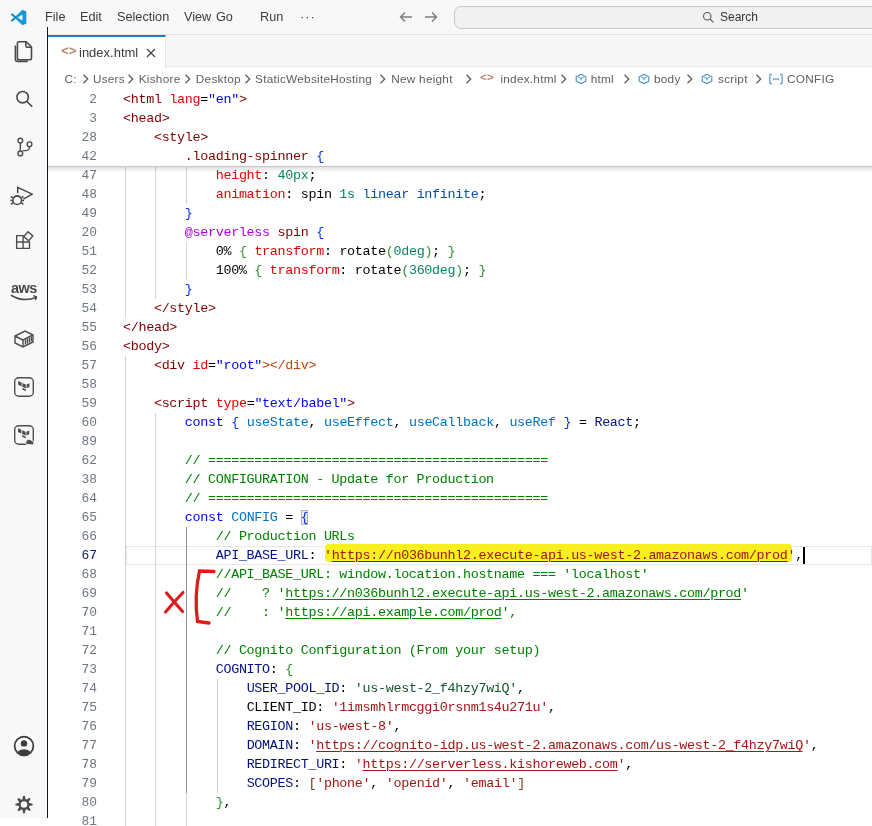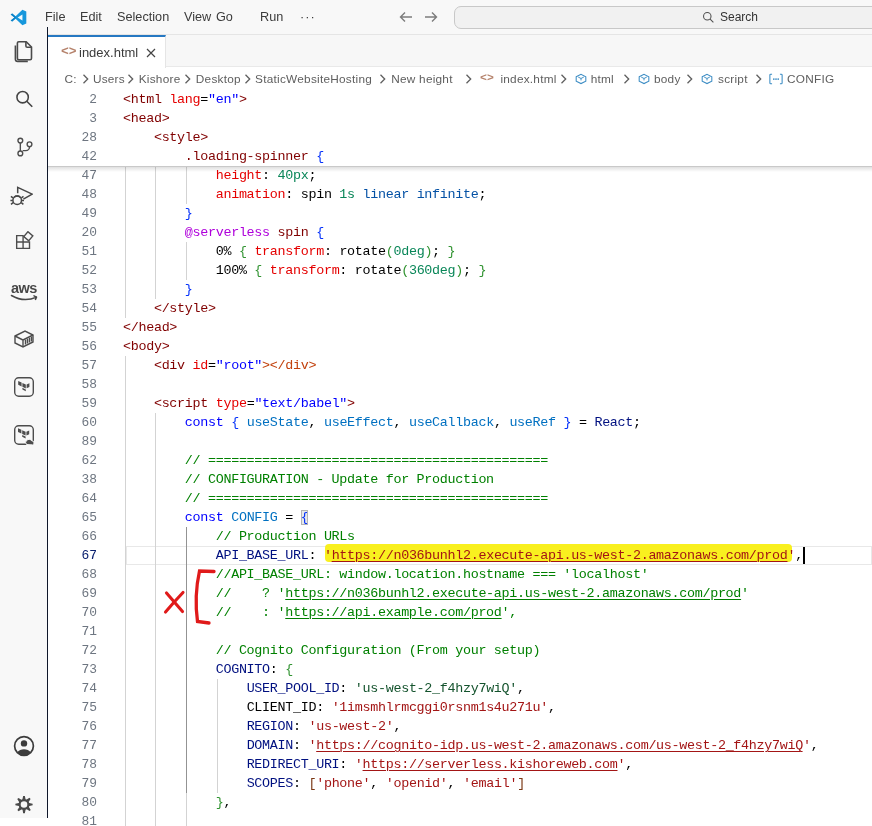--- a/index.html
+++ b/index.html
@@ -225,21 +225,21 @@
     <div class="row" style="top:459px"><span class="num">66</span><span class="code">&nbsp;&nbsp;&nbsp;&nbsp;&nbsp;&nbsp;&nbsp;&nbsp;&nbsp;&nbsp;&nbsp;&nbsp;<span style="color:#008000">//&nbsp;Production&nbsp;URLs</span></span></div>
     <div class="row" style="top:478px"><span class="num act">67</span><span class="code">&nbsp;&nbsp;&nbsp;&nbsp;&nbsp;&nbsp;&nbsp;&nbsp;&nbsp;&nbsp;&nbsp;&nbsp;<span style="color:#001080">API_BASE_URL</span><span style="color:#000000">:</span>&nbsp;<span style="color:#a31515">'</span><span class="u" style="color:#a31515">https://n036bunhl2.execute-api.us-west-2.amazonaws.com/prod</span><span style="color:#a31515">'</span><span style="color:#000000">,</span></span></div>
     <div class="row" style="top:497px"><span class="num">68</span><span class="code">&nbsp;&nbsp;&nbsp;&nbsp;&nbsp;&nbsp;&nbsp;&nbsp;&nbsp;&nbsp;&nbsp;&nbsp;<span style="color:#008000">//API_BASE_URL:&nbsp;window.location.hostname&nbsp;===&nbsp;'localhost'</span></span></div>
     <div class="row" style="top:516px"><span class="num">69</span><span class="code">&nbsp;&nbsp;&nbsp;&nbsp;&nbsp;&nbsp;&nbsp;&nbsp;&nbsp;&nbsp;&nbsp;&nbsp;<span style="color:#008000">//&nbsp;&nbsp;&nbsp;&nbsp;?&nbsp;'</span><span class="u" style="color:#008000">https://n036bunhl2.execute-api.us-west-2.amazonaws.com/prod</span><span style="color:#008000">'</span></span></div>
     <div class="row" style="top:535px"><span class="num">70</span><span class="code">&nbsp;&nbsp;&nbsp;&nbsp;&nbsp;&nbsp;&nbsp;&nbsp;&nbsp;&nbsp;&nbsp;&nbsp;<span style="color:#008000">//&nbsp;&nbsp;&nbsp;&nbsp;:&nbsp;'</span><span class="u" style="color:#008000">https://api.example.com/prod</span><span style="color:#008000">',</span></span></div>
     <div class="row" style="top:554px"><span class="num">71</span><span class="code"></span></div>
     <div class="row" style="top:573px"><span class="num">72</span><span class="code">&nbsp;&nbsp;&nbsp;&nbsp;&nbsp;&nbsp;&nbsp;&nbsp;&nbsp;&nbsp;&nbsp;&nbsp;<span style="color:#008000">//&nbsp;Cognito&nbsp;Configuration&nbsp;(From&nbsp;your&nbsp;setup)</span></span></div>
     <div class="row" style="top:592px"><span class="num">73</span><span class="code">&nbsp;&nbsp;&nbsp;&nbsp;&nbsp;&nbsp;&nbsp;&nbsp;&nbsp;&nbsp;&nbsp;&nbsp;<span style="color:#001080">COGNITO</span><span style="color:#000000">:</span>&nbsp;<span style="color:#319331">{</span></span></div>
     <div class="row" style="top:611px"><span class="num">74</span><span class="code">&nbsp;&nbsp;&nbsp;&nbsp;&nbsp;&nbsp;&nbsp;&nbsp;&nbsp;&nbsp;&nbsp;&nbsp;&nbsp;&nbsp;&nbsp;&nbsp;<span style="color:#001080">USER_POOL_ID</span><span style="color:#000000">:</span>&nbsp;<span style="color:#14532d">'us-west-2_f4hzy7wiQ'</span><span style="color:#000000">,</span></span></div>
     <div class="row" style="top:630px"><span class="num">75</span><span class="code">&nbsp;&nbsp;&nbsp;&nbsp;&nbsp;&nbsp;&nbsp;&nbsp;&nbsp;&nbsp;&nbsp;&nbsp;&nbsp;&nbsp;&nbsp;&nbsp;<span style="color:#000000">CLIENT_ID</span><span style="color:#000000">:</span>&nbsp;<span style="color:#a31515">'1imsmhlrmcggi0rsnm1s4u271u'</span><span style="color:#000000">,</span></span></div>
-    <div class="row" style="top:649px"><span class="num">76</span><span class="code">&nbsp;&nbsp;&nbsp;&nbsp;&nbsp;&nbsp;&nbsp;&nbsp;&nbsp;&nbsp;&nbsp;&nbsp;&nbsp;&nbsp;&nbsp;&nbsp;<span style="color:#001080">REGION</span><span style="color:#000000">:</span>&nbsp;<span style="color:#a31515">'us-west-2'</span><span style="color:#000000">,</span></span></div>
+    <div class="row" style="top:649px"><span class="num">76</span><span class="code">&nbsp;&nbsp;&nbsp;&nbsp;&nbsp;&nbsp;&nbsp;&nbsp;&nbsp;&nbsp;&nbsp;&nbsp;&nbsp;&nbsp;&nbsp;&nbsp;<span style="color:#001080">REGION</span><span style="color:#000000">:</span>&nbsp;<span style="color:#a31515">'us-west-8'</span><span style="color:#000000">,</span></span></div>
     <div class="row" style="top:668px"><span class="num">77</span><span class="code">&nbsp;&nbsp;&nbsp;&nbsp;&nbsp;&nbsp;&nbsp;&nbsp;&nbsp;&nbsp;&nbsp;&nbsp;&nbsp;&nbsp;&nbsp;&nbsp;<span style="color:#001080">DOMAIN</span><span style="color:#000000">:</span>&nbsp;<span style="color:#a31515">'</span><span class="u" style="color:#a31515">https://cognito-idp.us-west-2.amazonaws.com/us-west-2_f4hzy7wiQ</span><span style="color:#a31515">'</span><span style="color:#000000">,</span></span></div>
     <div class="row" style="top:687px"><span class="num">78</span><span class="code">&nbsp;&nbsp;&nbsp;&nbsp;&nbsp;&nbsp;&nbsp;&nbsp;&nbsp;&nbsp;&nbsp;&nbsp;&nbsp;&nbsp;&nbsp;&nbsp;<span style="color:#001080">REDIRECT_URI</span><span style="color:#000000">:</span>&nbsp;<span style="color:#a31515">'</span><span class="u" style="color:#a31515">https://serverless.kishoreweb.com</span><span style="color:#a31515">'</span><span style="color:#000000">,</span></span></div>
     <div class="row" style="top:706px"><span class="num">79</span><span class="code">&nbsp;&nbsp;&nbsp;&nbsp;&nbsp;&nbsp;&nbsp;&nbsp;&nbsp;&nbsp;&nbsp;&nbsp;&nbsp;&nbsp;&nbsp;&nbsp;<span style="color:#001080">SCOPES</span><span style="color:#000000">:</span>&nbsp;<span style="color:#7b3814">[</span><span style="color:#a31515">'phone'</span><span style="color:#000000">,</span>&nbsp;<span style="color:#a31515">'openid'</span><span style="color:#000000">,</span>&nbsp;<span style="color:#a31515">'email'</span><span style="color:#7b3814">]</span></span></div>
     <div class="row" style="top:725px"><span class="num">80</span><span class="code">&nbsp;&nbsp;&nbsp;&nbsp;&nbsp;&nbsp;&nbsp;&nbsp;&nbsp;&nbsp;&nbsp;&nbsp;<span style="color:#319331">}</span><span style="color:#000000">,</span></span></div>
     <div class="row" style="top:744px"><span class="num">81</span><span class="code"></span></div>
 
   <div style="position:absolute;left:755.24px;top:479px;width:1.6px;height:17px;background:#000"></div>
 
   <svg width="64" height="64" viewBox="0 0 64 64" style="position:absolute;left:112px;top:497px" fill="none" stroke="#e01a1a" stroke-width="3.1" stroke-linecap="round">
     <path d="M6.5 28 Q13 35.5 22.5 46.5"></path>

